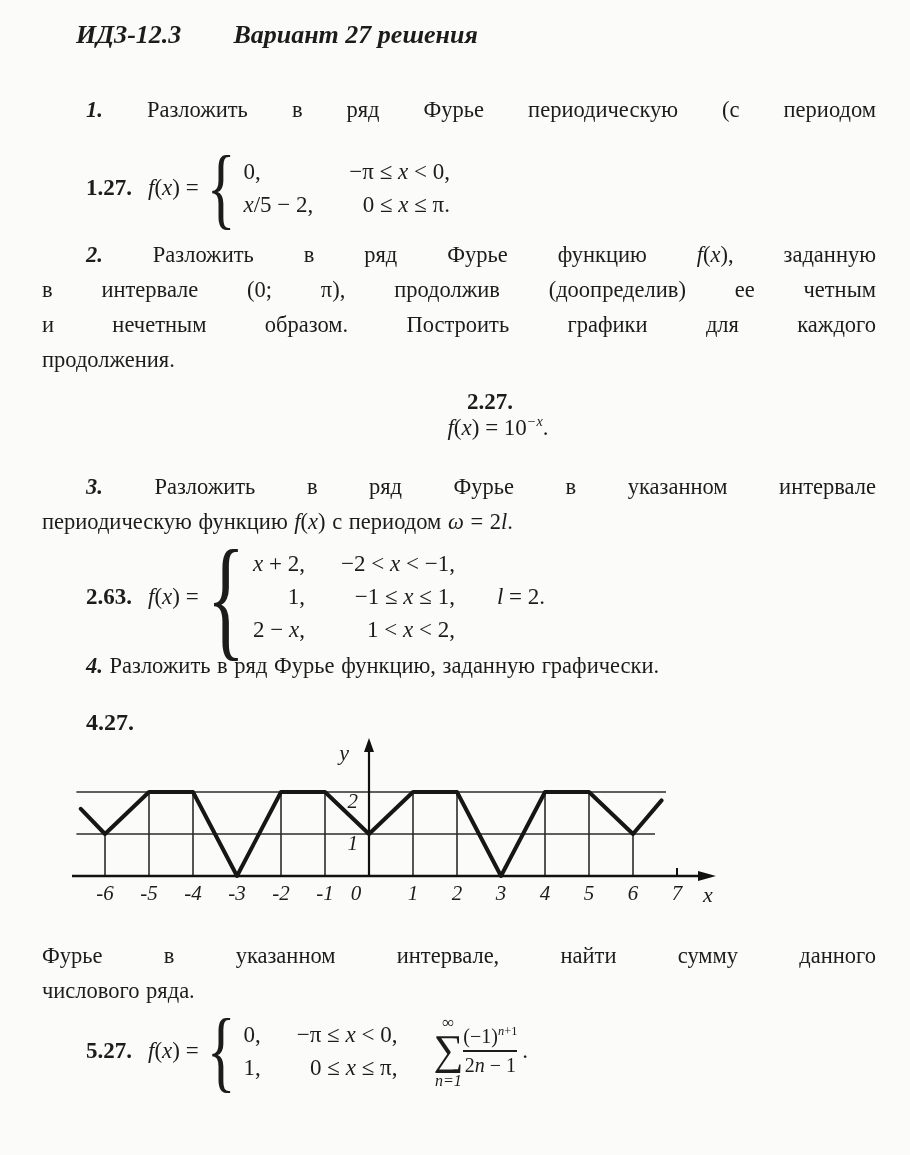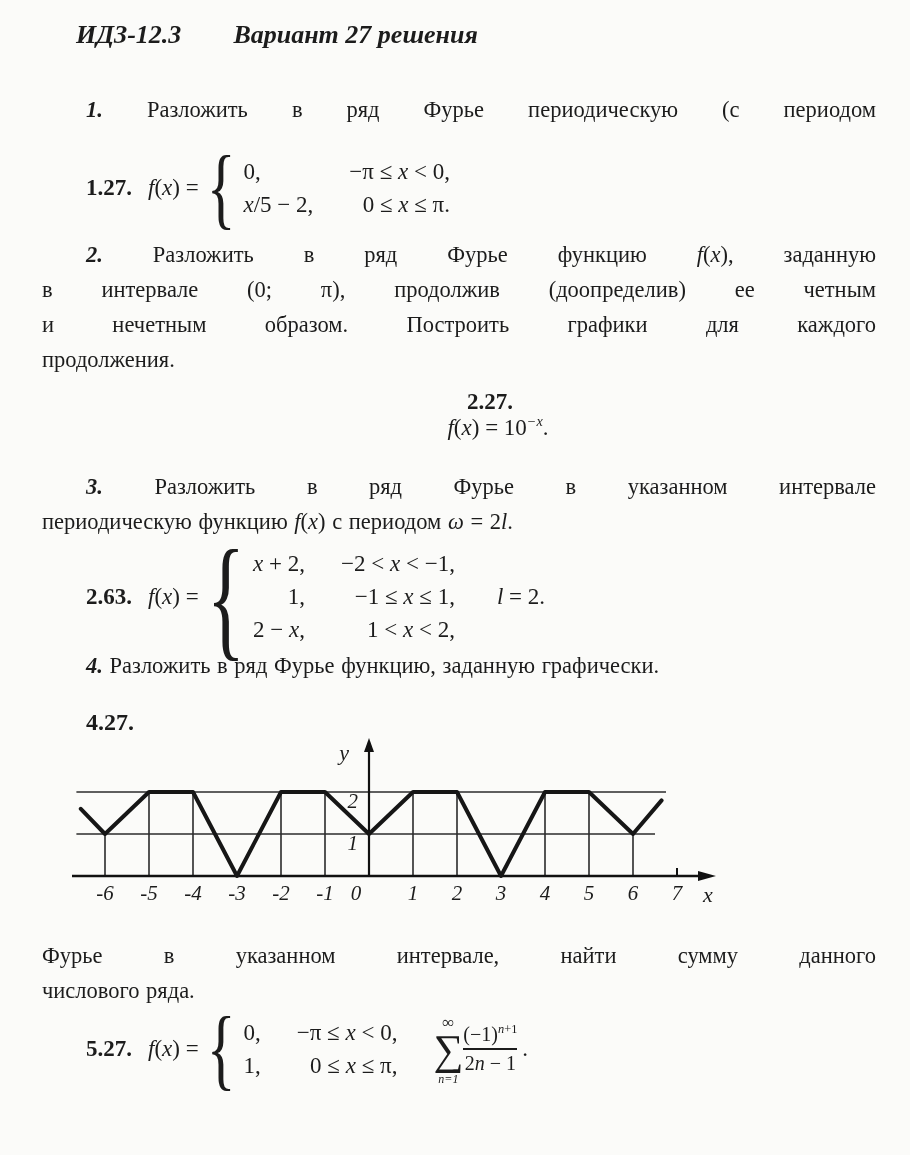--- a/index.html
+++ b/index.html
@@ -41,21 +41,21 @@
   .brace.b3{font-size:80px;transform:scaleY(1.7);}
   .case-grid{display:grid;grid-template-columns:auto auto;column-gap:36px;line-height:33px;}
   .case-grid .cond{text-align:right;white-space:nowrap;}
   .case-grid .expr{white-space:nowrap;}
   .case-grid.right-exprs .expr{text-align:right;}
   .suffix{margin-left:42px;white-space:nowrap;text-align:center;}
   .sum{display:flex;align-items:center;}
   .sigma-col{display:flex;flex-direction:column;align-items:center;line-height:1;margin-left:36px;}
   .sigma-col .inf{font-size:17px;}
   .sigma-col .sigma-glyph{font-size:42px;line-height:0.95;}
-  .sigma-col .limits{font-size:12px;margin-top:2px;font-style:italic;}
+  .sigma-col .limits{font-size:16px;margin-top:2px;font-style:italic;}
   .frac{display:flex;flex-direction:column;align-items:center;font-size:20px;line-height:1.15;}
   .fbar{display:block;height:2px;background:#1c1c1c;width:100%;margin:2px 0;}
   .fperiod{align-self:center;margin-left:5px;}
   .graph-label{margin:26px 0 0 86px;font-size:24px;font-weight:bold;}
   .graph-wrap{margin-left:24px;}
   svg text{font-family:"Liberation Serif","DejaVu Serif",serif;fill:#1c1c1c;}
 </style>
 </head>
 <body>
 

